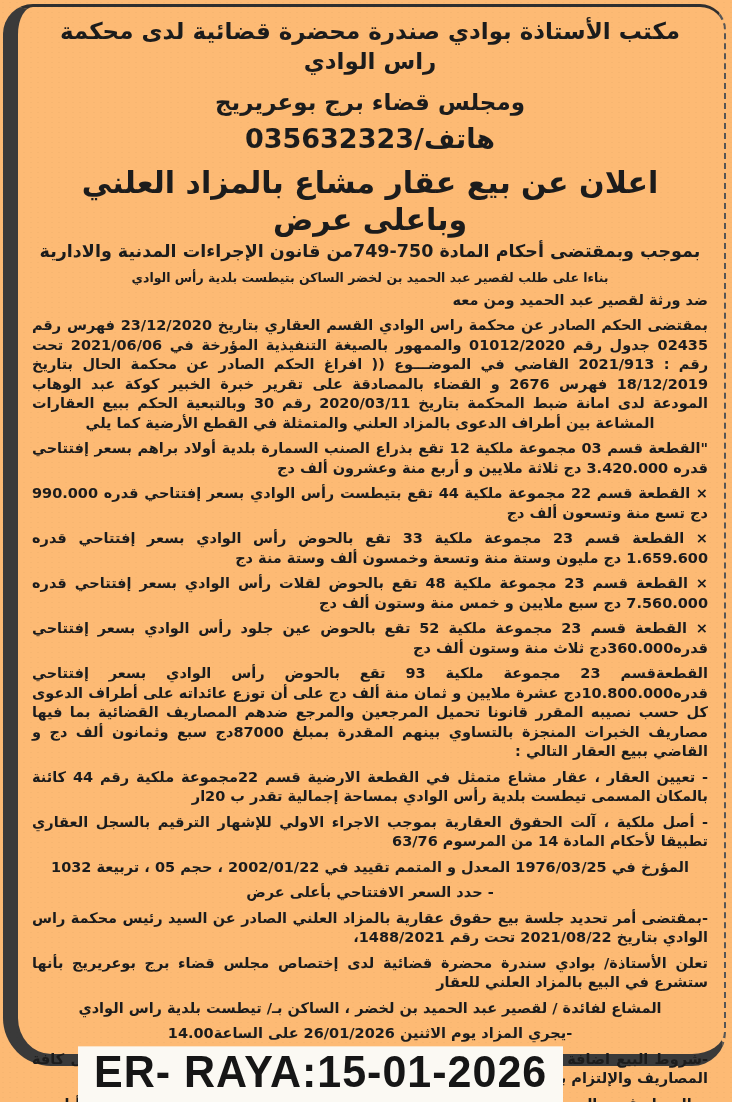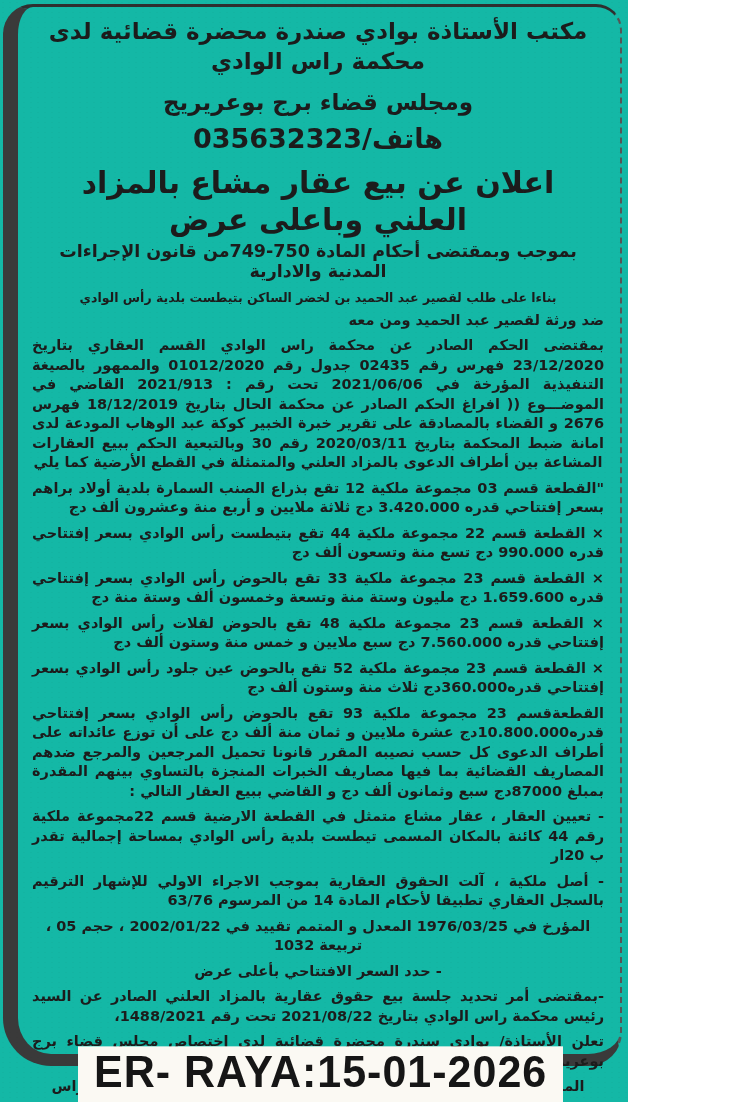--- a/index.html
+++ b/index.html
@@ -1,21 +1,21 @@
 <!DOCTYPE html>
 <html lang="ar"><head>
 <meta charset="utf-8">
 <style>
   html, body { margin: 0; padding: 0; }
 
   .page {
     position: relative;
-    width: 628px;
+    width: 732px;
     height: 1102px;
-    background: #14b8a6;
+    background: #fdba74;
     font-family: "DejaVu Sans", sans-serif;
     direction: rtl;
     color: #1c1c1c;
     overflow: hidden;
   }
   
   .page::before {
     content: "";
     position: absolute; inset: 0;
     background: radial-gradient(rgba(0,0,0,0.022) 1px, transparent 1px);

